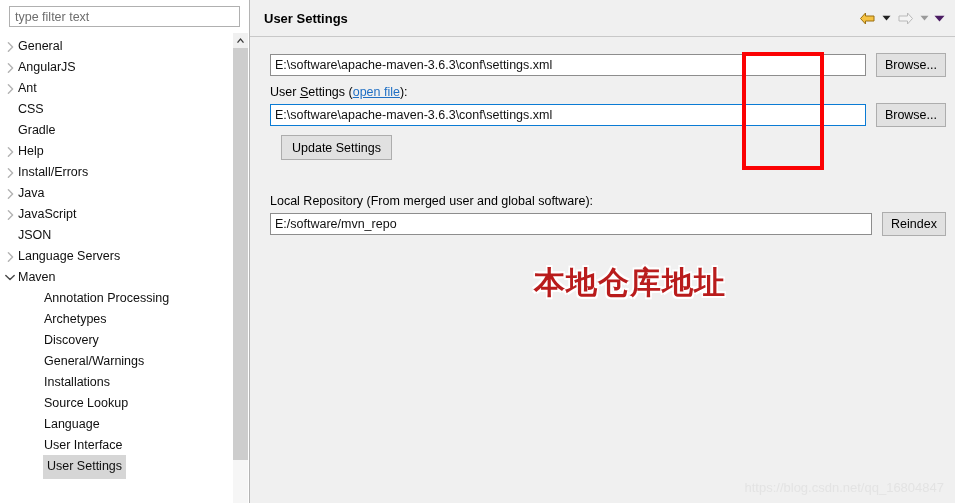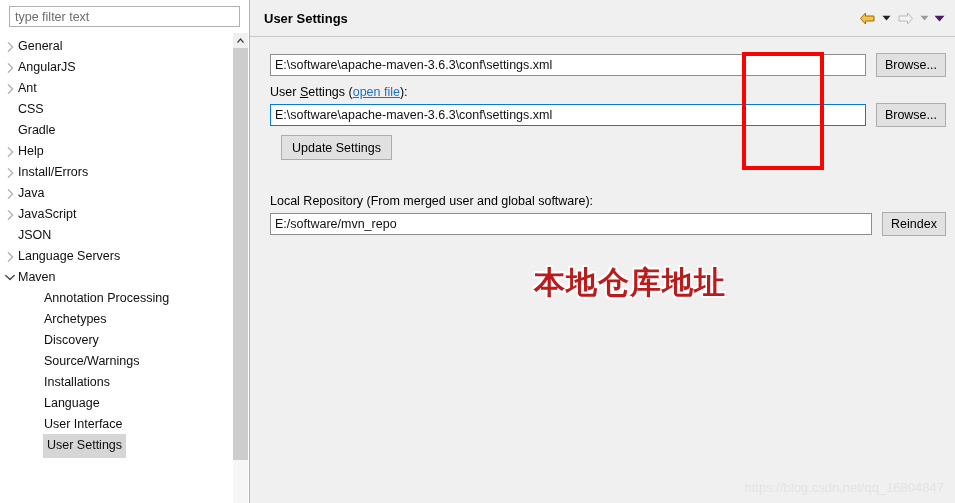--- a/index.html
+++ b/index.html
@@ -386,26 +386,31 @@
             <span class="tree-label">Archetypes</span>
           </div>
           <div class="tree-row child leaf">
             <span class="indent"></span>
             <span class="twisty"></span>
             <span class="tree-label">Discovery</span>
           </div>
           <div class="tree-row child leaf">
             <span class="indent"></span>
             <span class="twisty"></span>
-            <span class="tree-label">Source/Warnings</span>
+            <span class="tree-label">General/Warnings</span>
           </div>
           <div class="tree-row child leaf">
             <span class="indent"></span>
             <span class="twisty"></span>
             <span class="tree-label">Installations</span>
+          </div>
+          <div class="tree-row child leaf">
+            <span class="indent"></span>
+            <span class="twisty"></span>
+            <span class="tree-label">Source Lookup</span>
           </div>
           <div class="tree-row child leaf">
             <span class="indent"></span>
             <span class="twisty"></span>
             <span class="tree-label">Language</span>
           </div>
           <div class="tree-row child leaf">
             <span class="indent"></span>
             <span class="twisty"></span>
             <span class="tree-label">User Interface</span>

